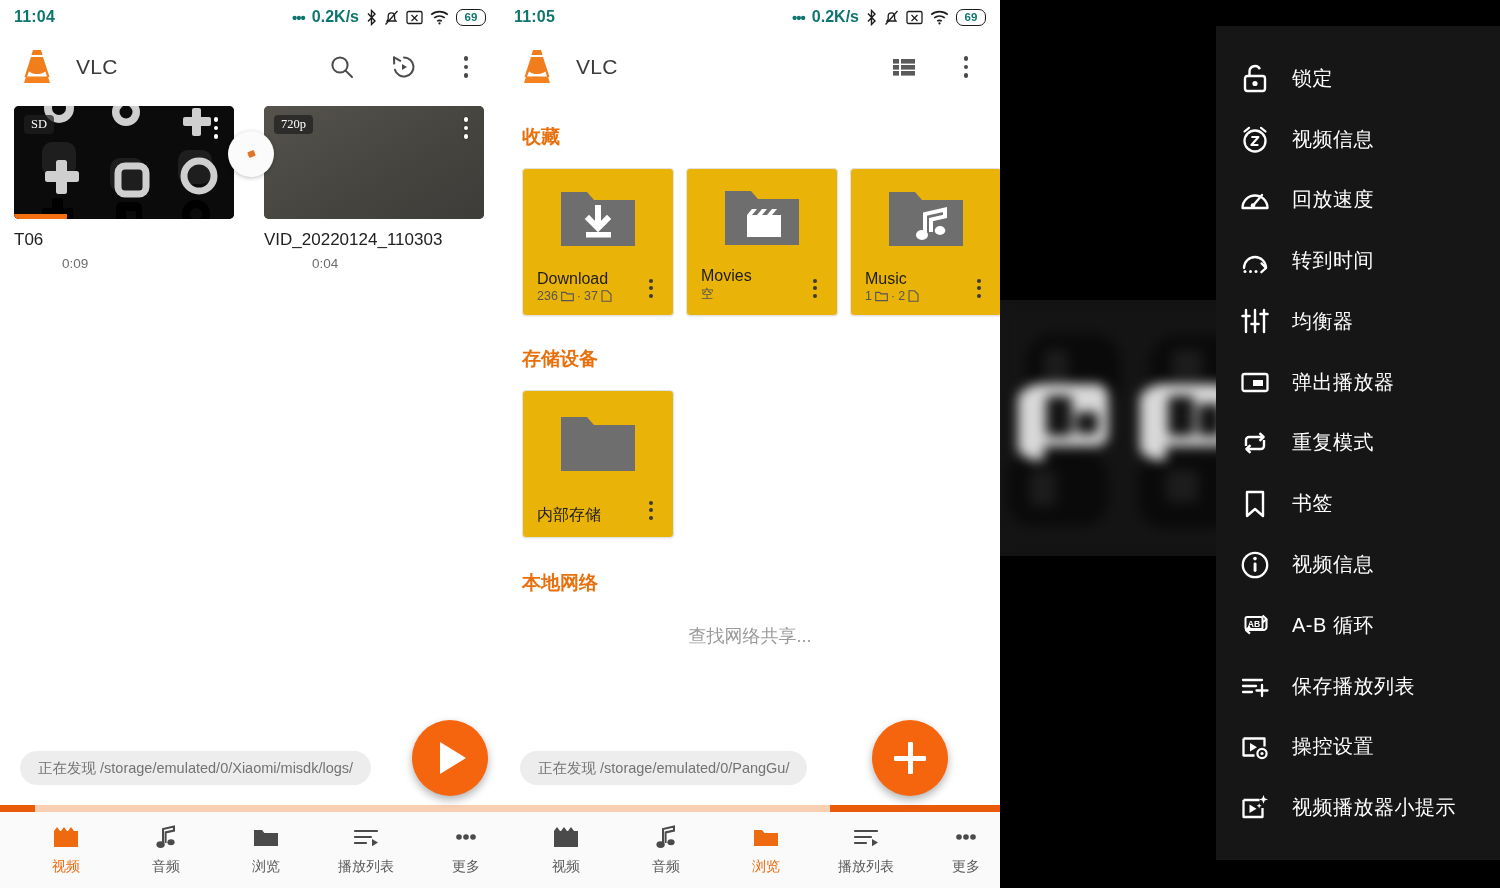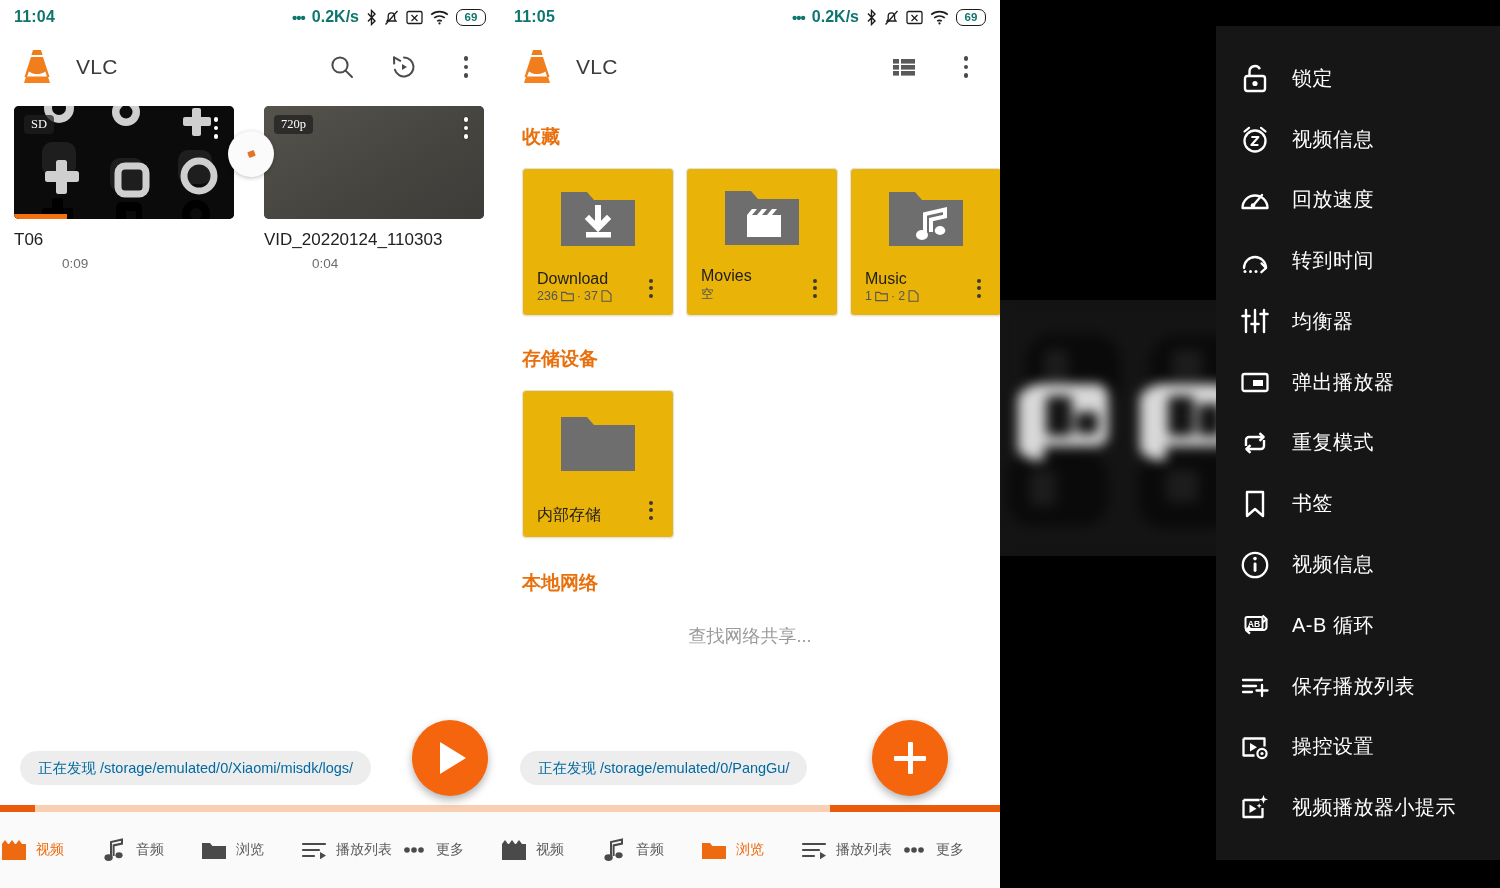--- a/index.html
+++ b/index.html
@@ -86,30 +86,30 @@
   }
   .fab.play-fab { left: 412px; right: auto; }
   .play-tri { width: 0; height: 0; border-left: 26px solid #fff; border-top: 16px solid transparent; border-bottom: 16px solid transparent; margin-left: 6px; }
   .plus-h { position: absolute; width: 32px; height: 5px; background: #fff; border-radius: 1px; }
   .plus-v { position: absolute; width: 5px; height: 32px; background: #fff; border-radius: 1px; }
 
   
   .snackbar {
     position: absolute; left: 20px; bottom: 103px; height: 34px;
     background: #ededed; border-radius: 17px; display: flex; align-items: center;
-    padding: 0 18px; font-size: 14.5px; color: #0369a1; z-index: 4; white-space: nowrap;
+    padding: 0 18px; font-size: 14.5px; color: #737373; z-index: 4; white-space: nowrap;
   }
   .snackbar b { font-weight: normal; }
   .progress { position: absolute; left: 0; bottom: 76px; width: 100%; height: 7px; background: #f8cfb2; z-index: 5; }
   .progress .bar { position: absolute; top: 0; height: 7px; background: #ea5b0c; }
   .bottomnav {
     position: absolute; left: 0; bottom: 0; width: 100%; height: 76px;
     background: #fafafa; display: flex; align-items: center;
   }
-  .navitem { flex: 1; display: flex; flex-direction: row; align-items: center; gap: 8px; cursor: pointer; }
+  .navitem { flex: 1; display: flex; flex-direction: column; align-items: center; gap: 8px; cursor: pointer; padding-left: 32px; }
   .navitem .lbl { font-size: 14px; color: #5b5b5b; }
   .navitem.active .lbl { color: #ee6a10; }
 
   
   .player { position: relative; width: 500px; height: 888px; background: #000; flex: 0 0 500px; overflow: hidden; }
   .video-band {
     position: absolute; left: 0; top: 300px; width: 100%; height: 256px;
     background: #141414; overflow: hidden;
   }
   .menu-sheet {

